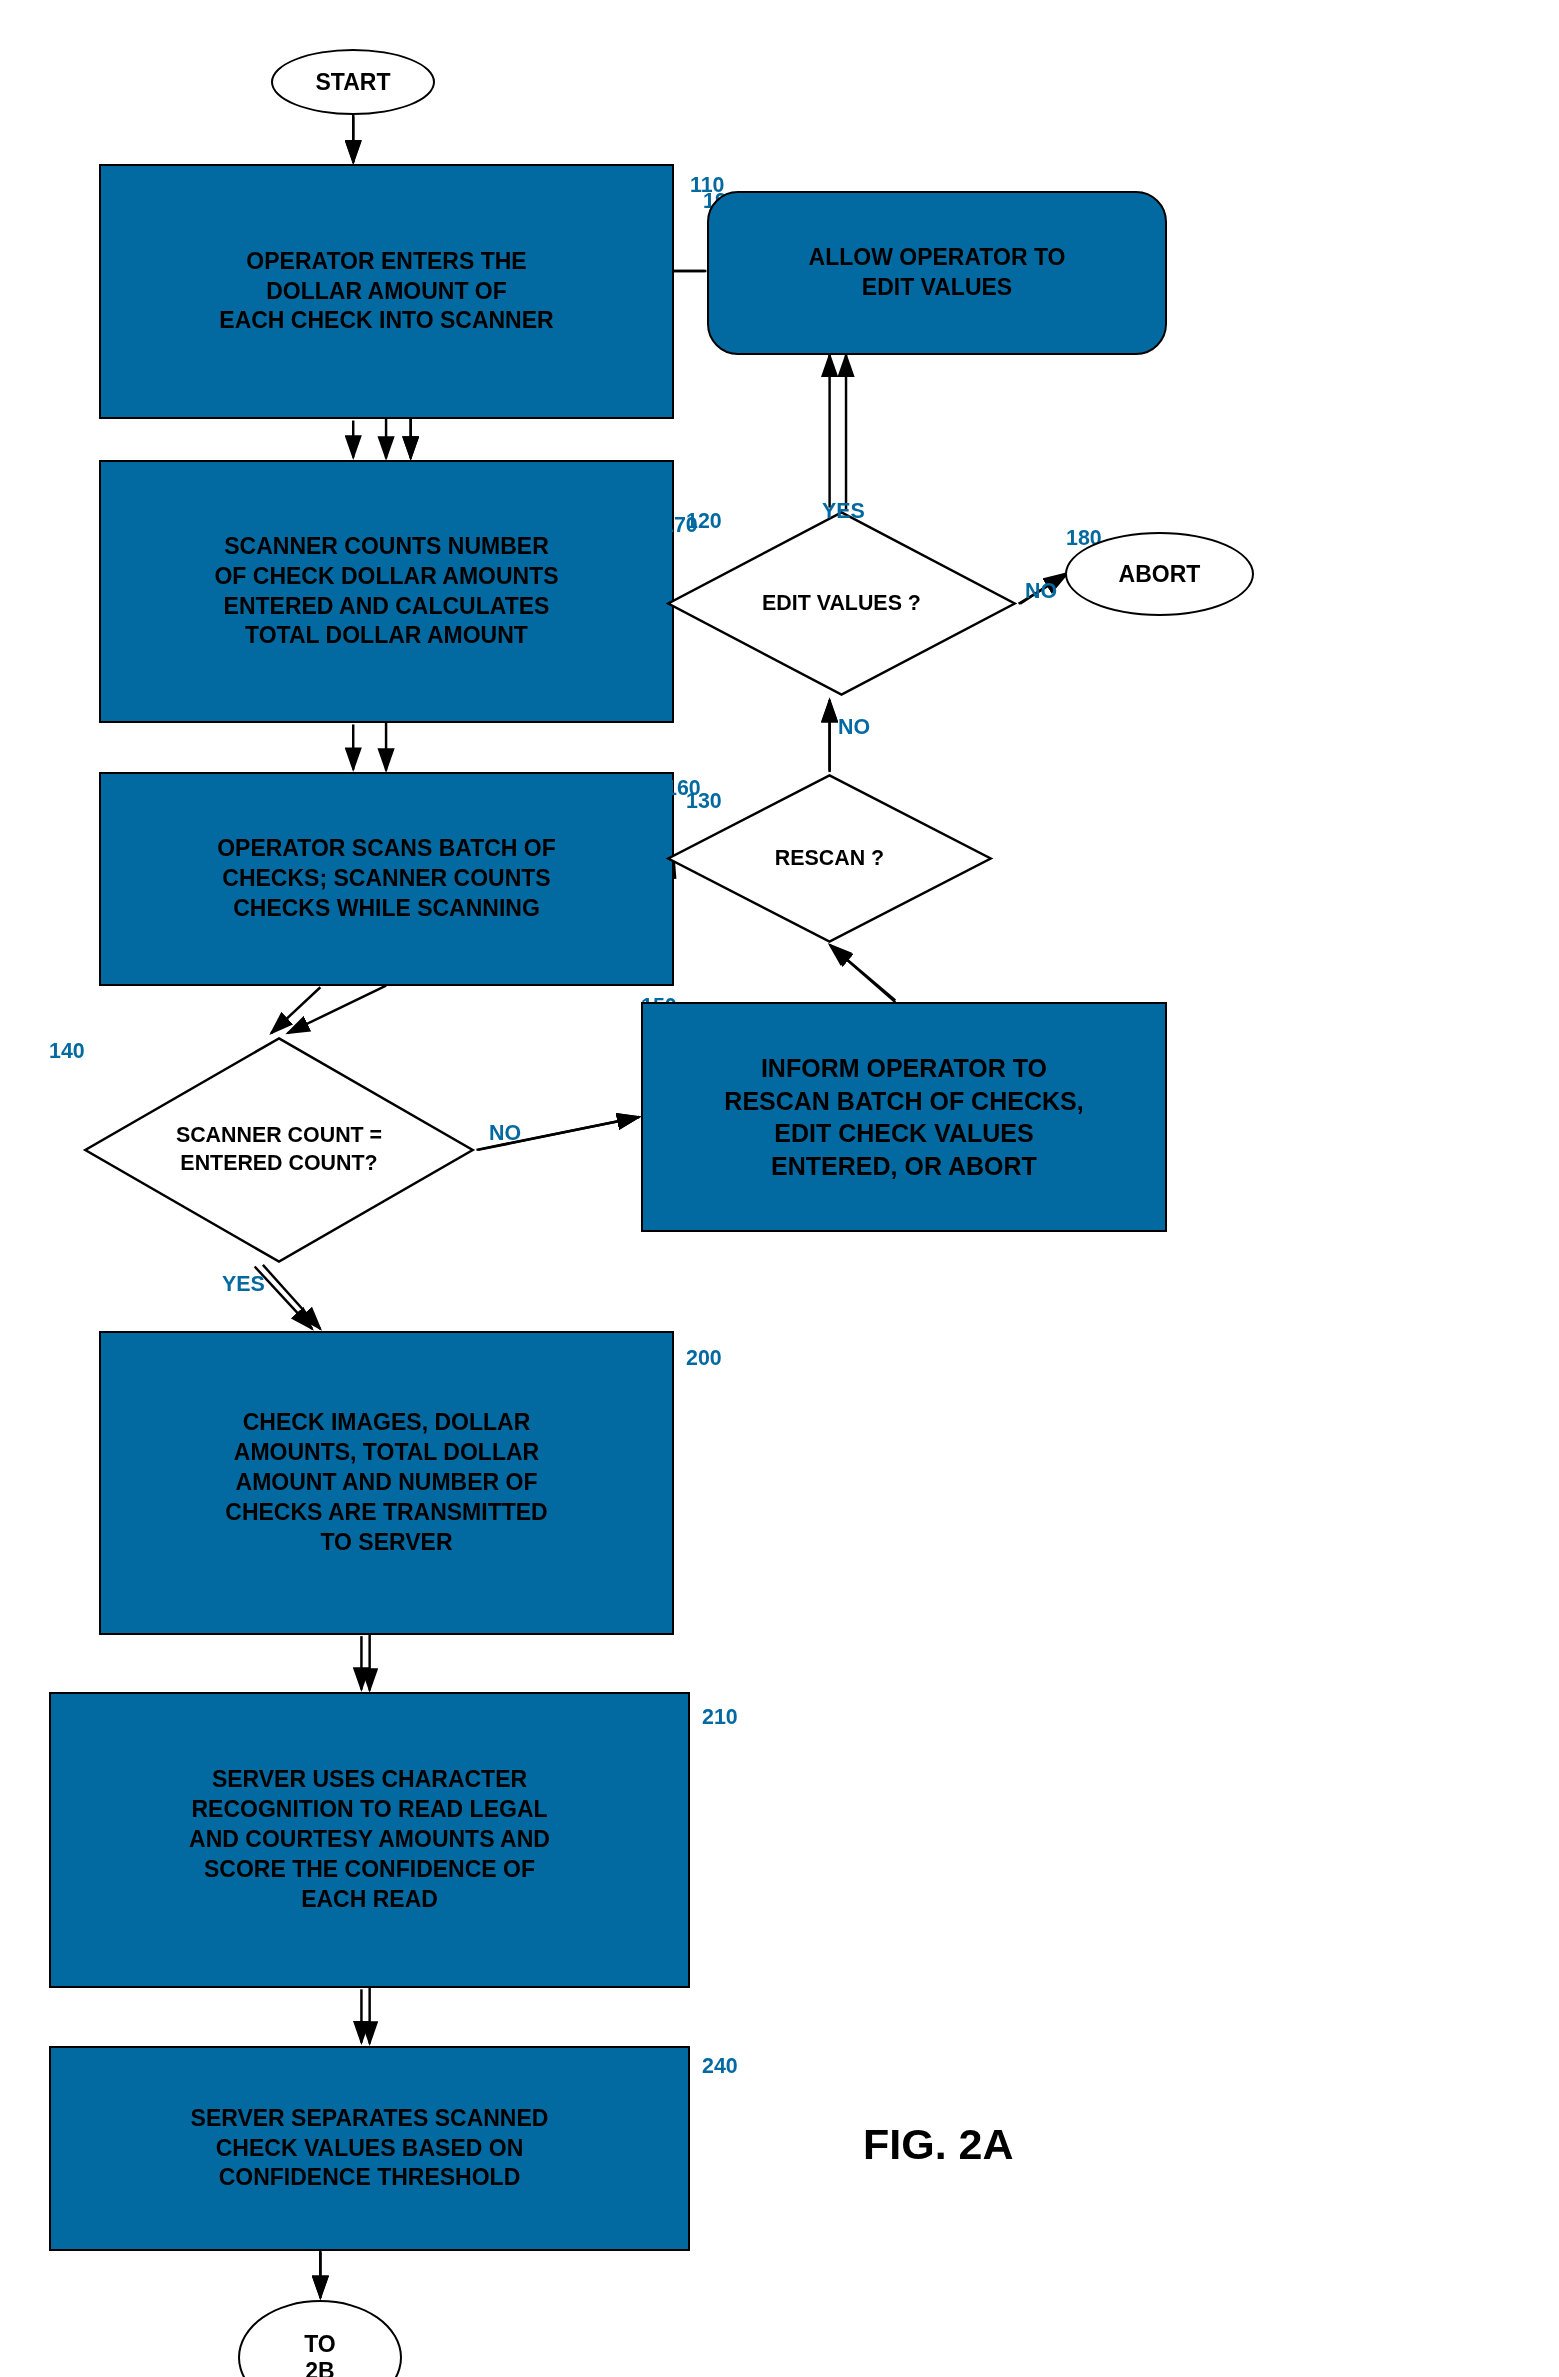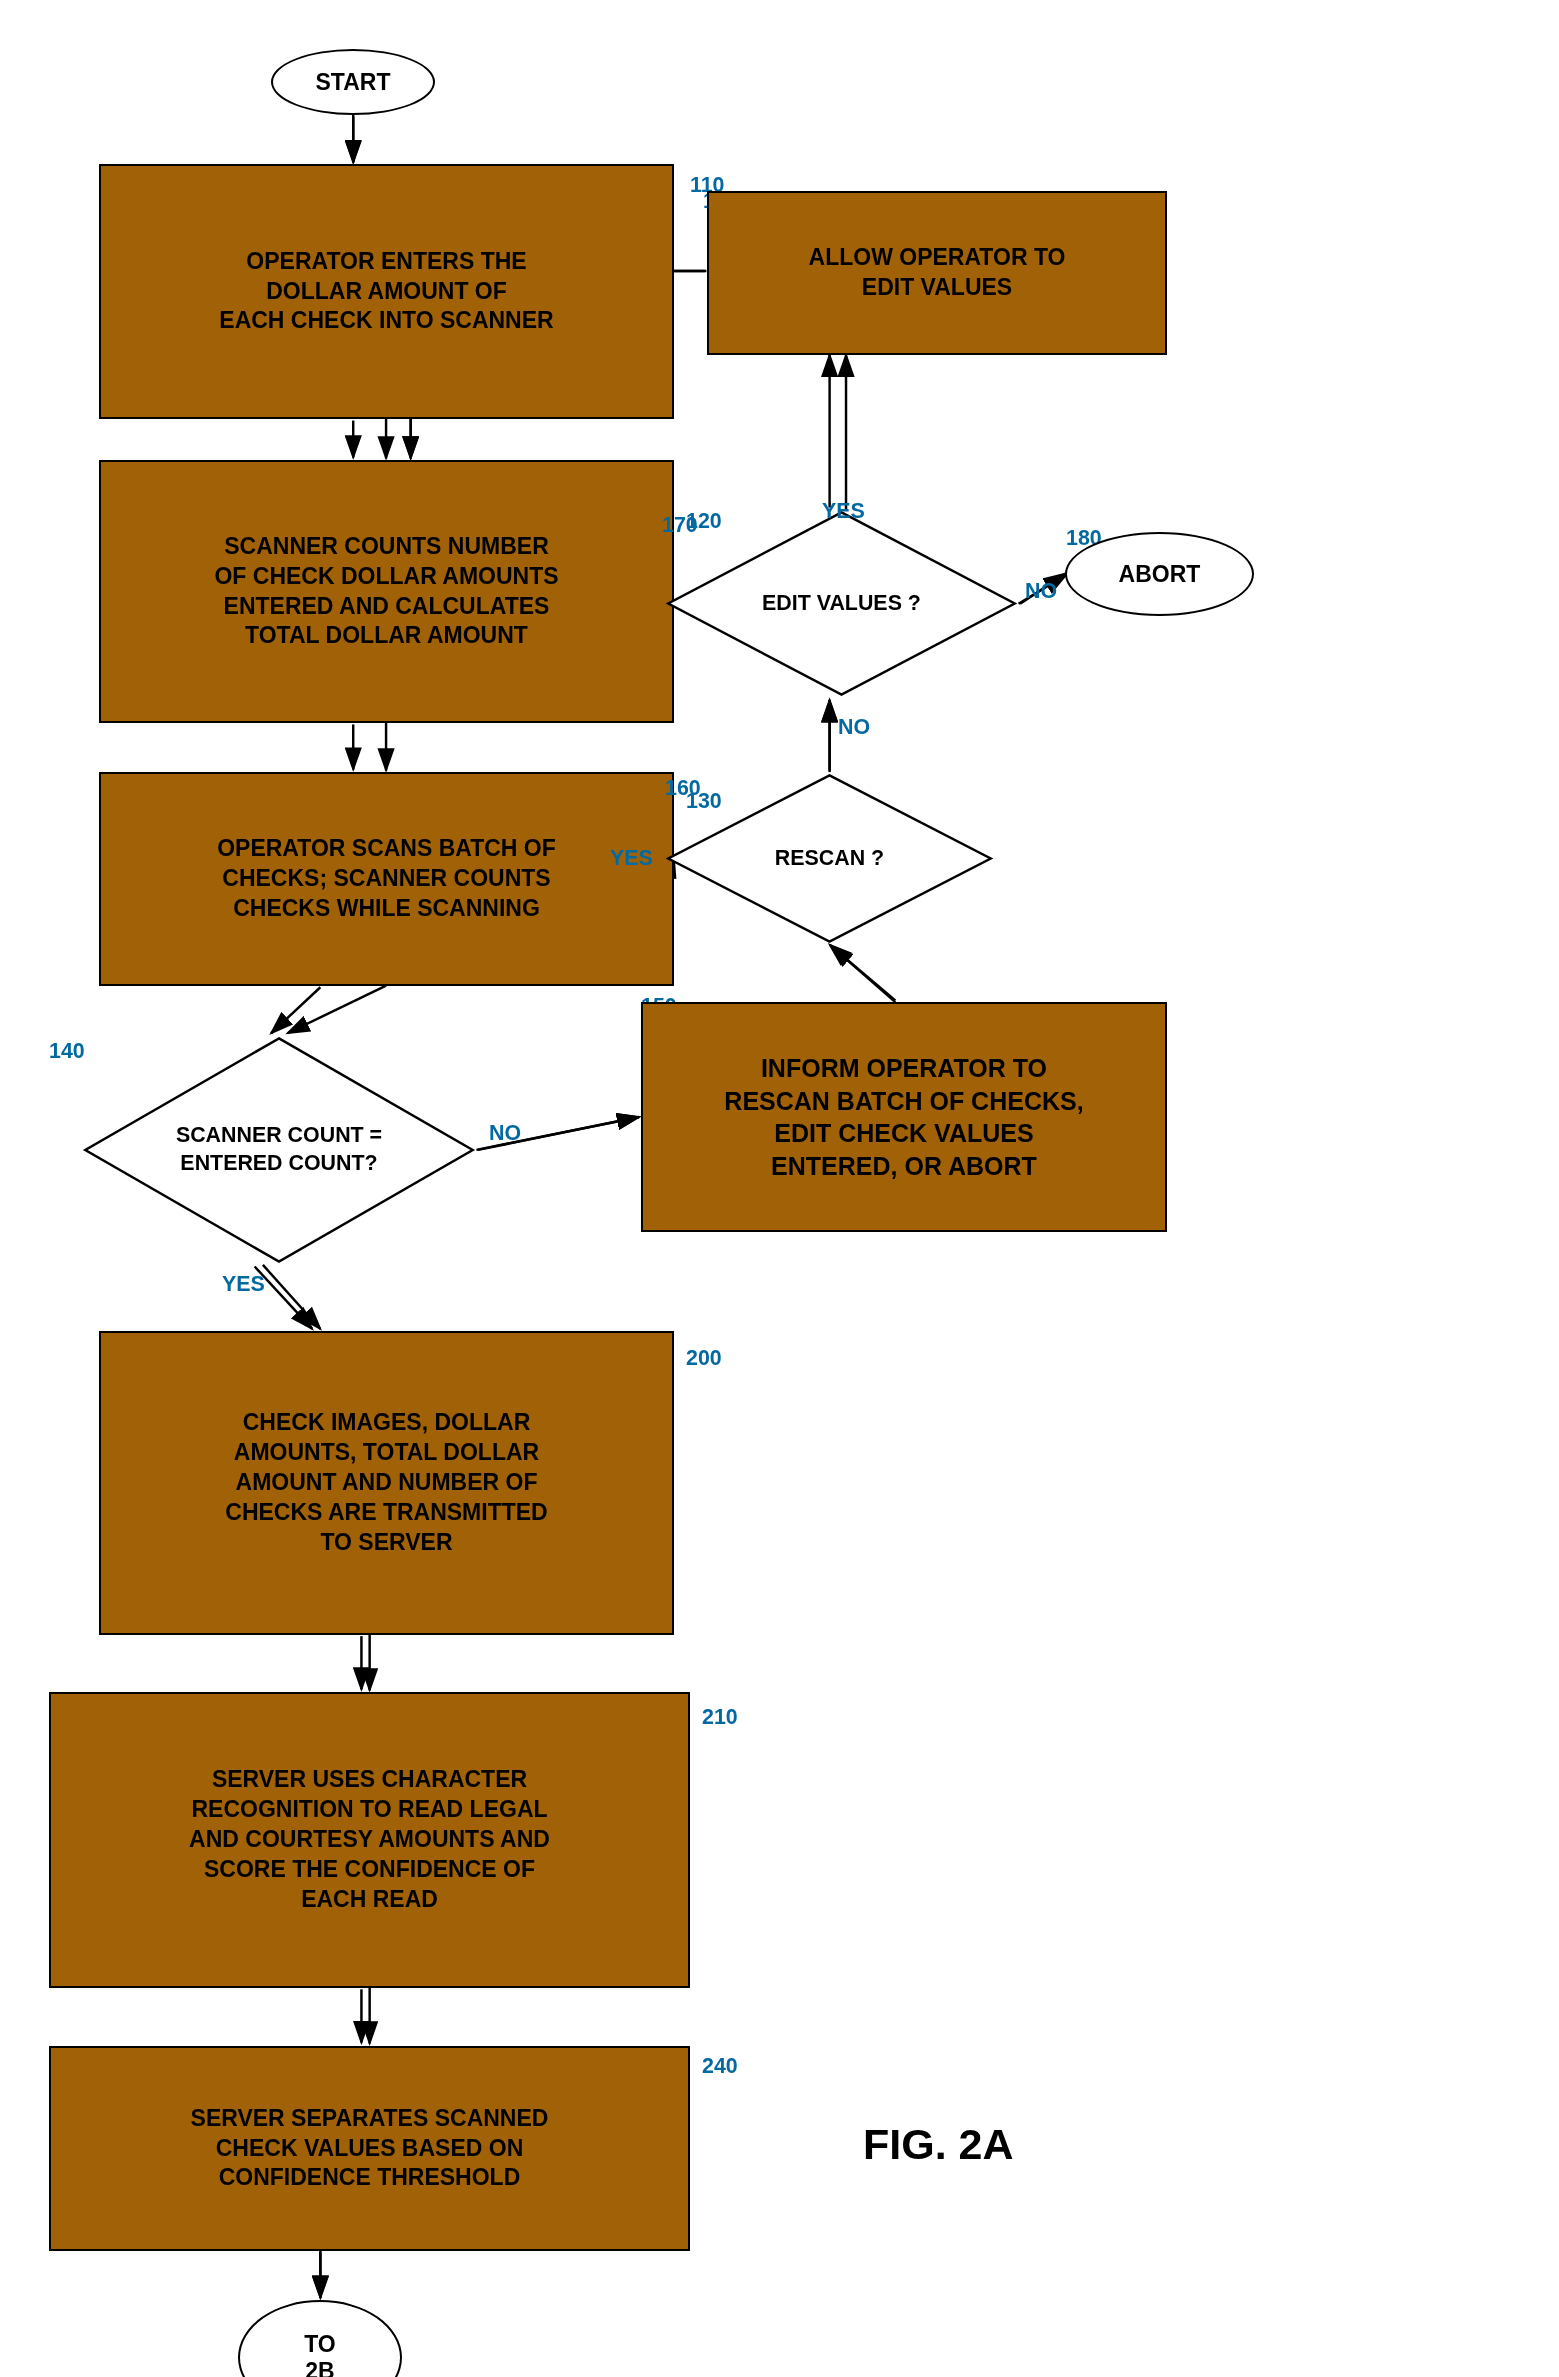--- a/index.html
+++ b/index.html
@@ -23,21 +23,21 @@
     .shape {
       position: absolute;
       display: flex;
       align-items: center;
       justify-content: center;
       text-align: center;
     }
 
     .rect {
       border: 2.5px solid #000;
-      background: #a16207;
+      background: #0369a1;
       font-size: 23px;
       font-weight: bold;
       line-height: 1.3;
       padding: 21px;
     }
 
     .diamond-wrapper {
       position: absolute;
     }
 
@@ -250,21 +250,21 @@
   <div class="label" style="left:1025px;top:579px;">NO</div>
 
   <div class="label" style="left:1066px;top:526px;">180</div>
 
   <div class="shape oval" style="left:1065px;top:532px;width:189px;height:84px;">
     <span>ABORT</span>
   </div>
 
   <div class="label" style="left:703px;top:189px;">190</div>
 
-  <div class="shape rect" style="left:707px;top:191px;width:460px;height:164px;">
+  <div class="shape rect" style="left:707px;top:191px;width:460px;height:164px;border-radius:31px;">
     <span>ALLOW OPERATOR TO<br>EDIT VALUES</span>
   </div>
 
   <div class="label" style="left:686px;top:1346px;">200</div>
 
   <div class="shape rect" style="left:99px;top:1331px;width:575px;height:304px;">
     <span>CHECK IMAGES, DOLLAR<br>AMOUNTS, TOTAL DOLLAR<br>AMOUNT AND NUMBER OF<br>CHECKS ARE TRANSMITTED<br>TO SERVER</span>
   </div>
 
   <div class="label" style="left:702px;top:1705px;">210</div>

